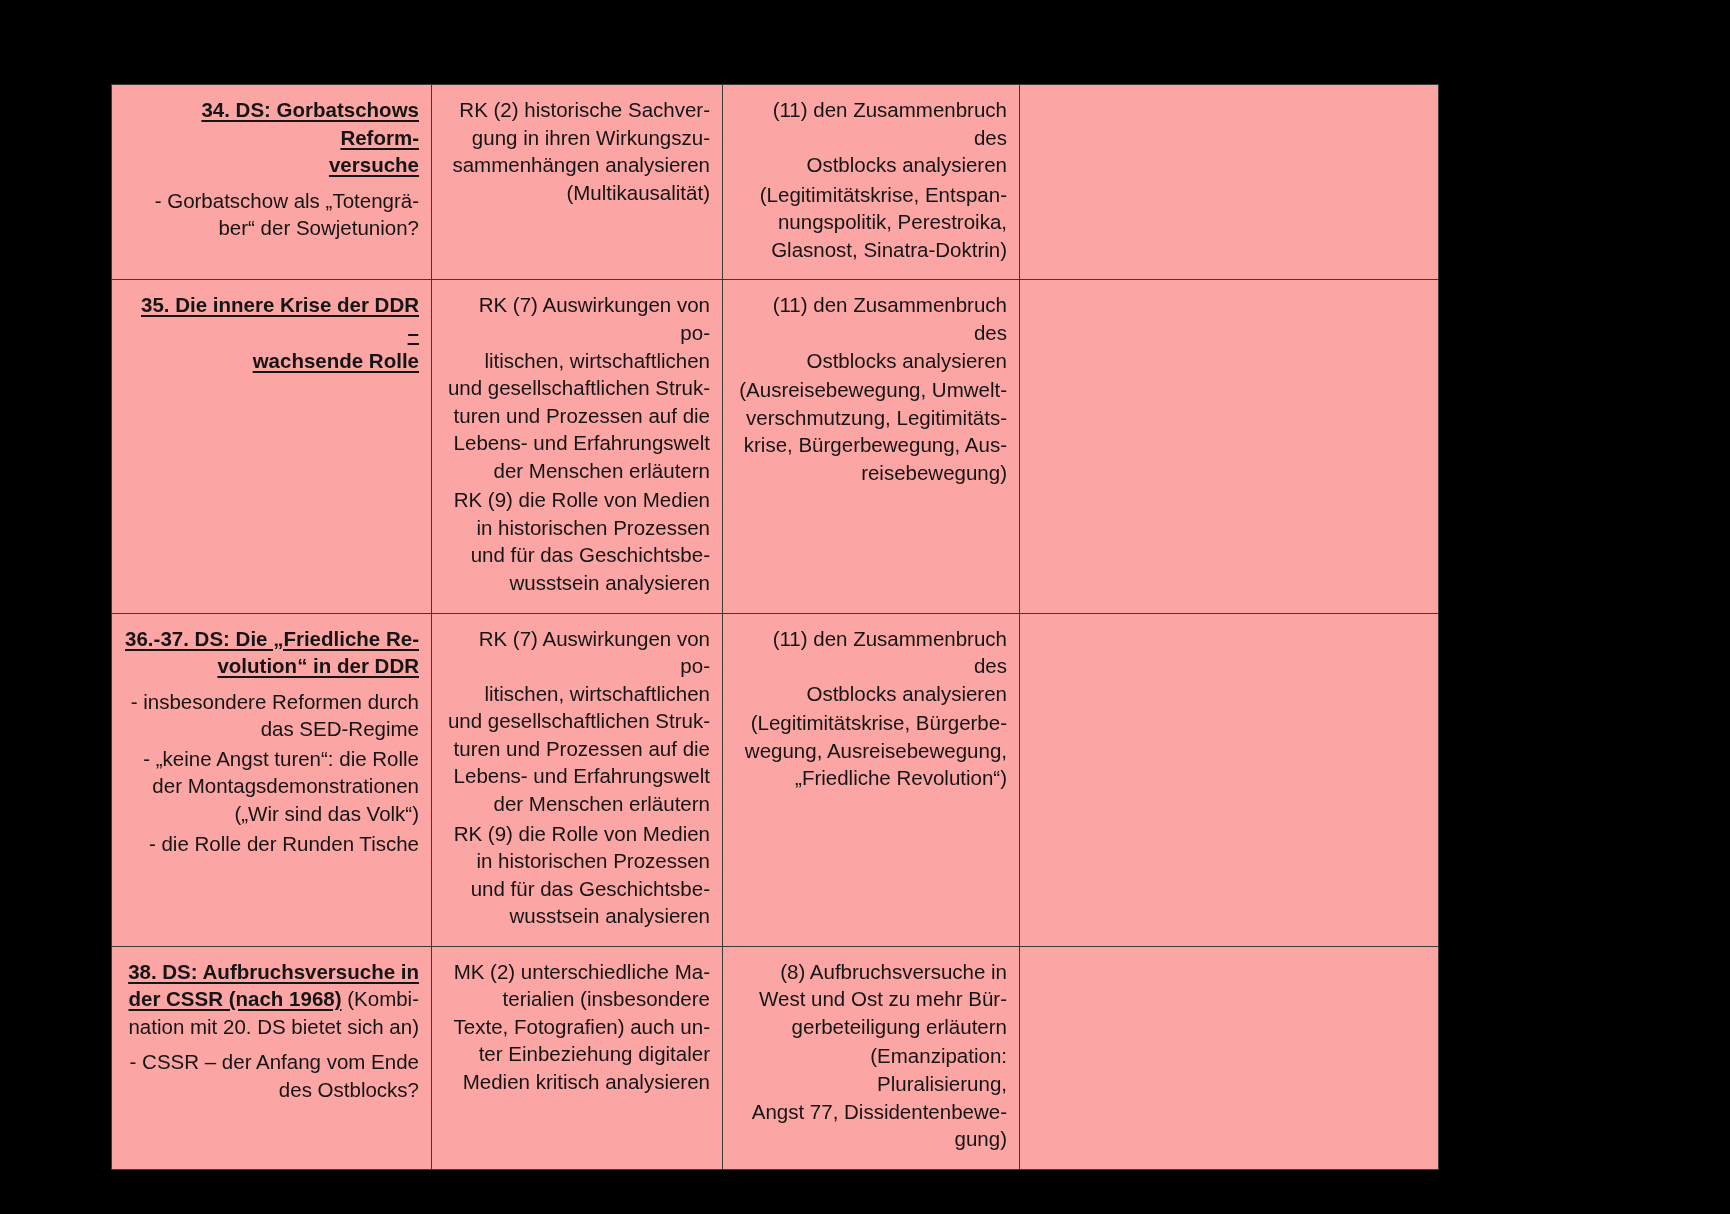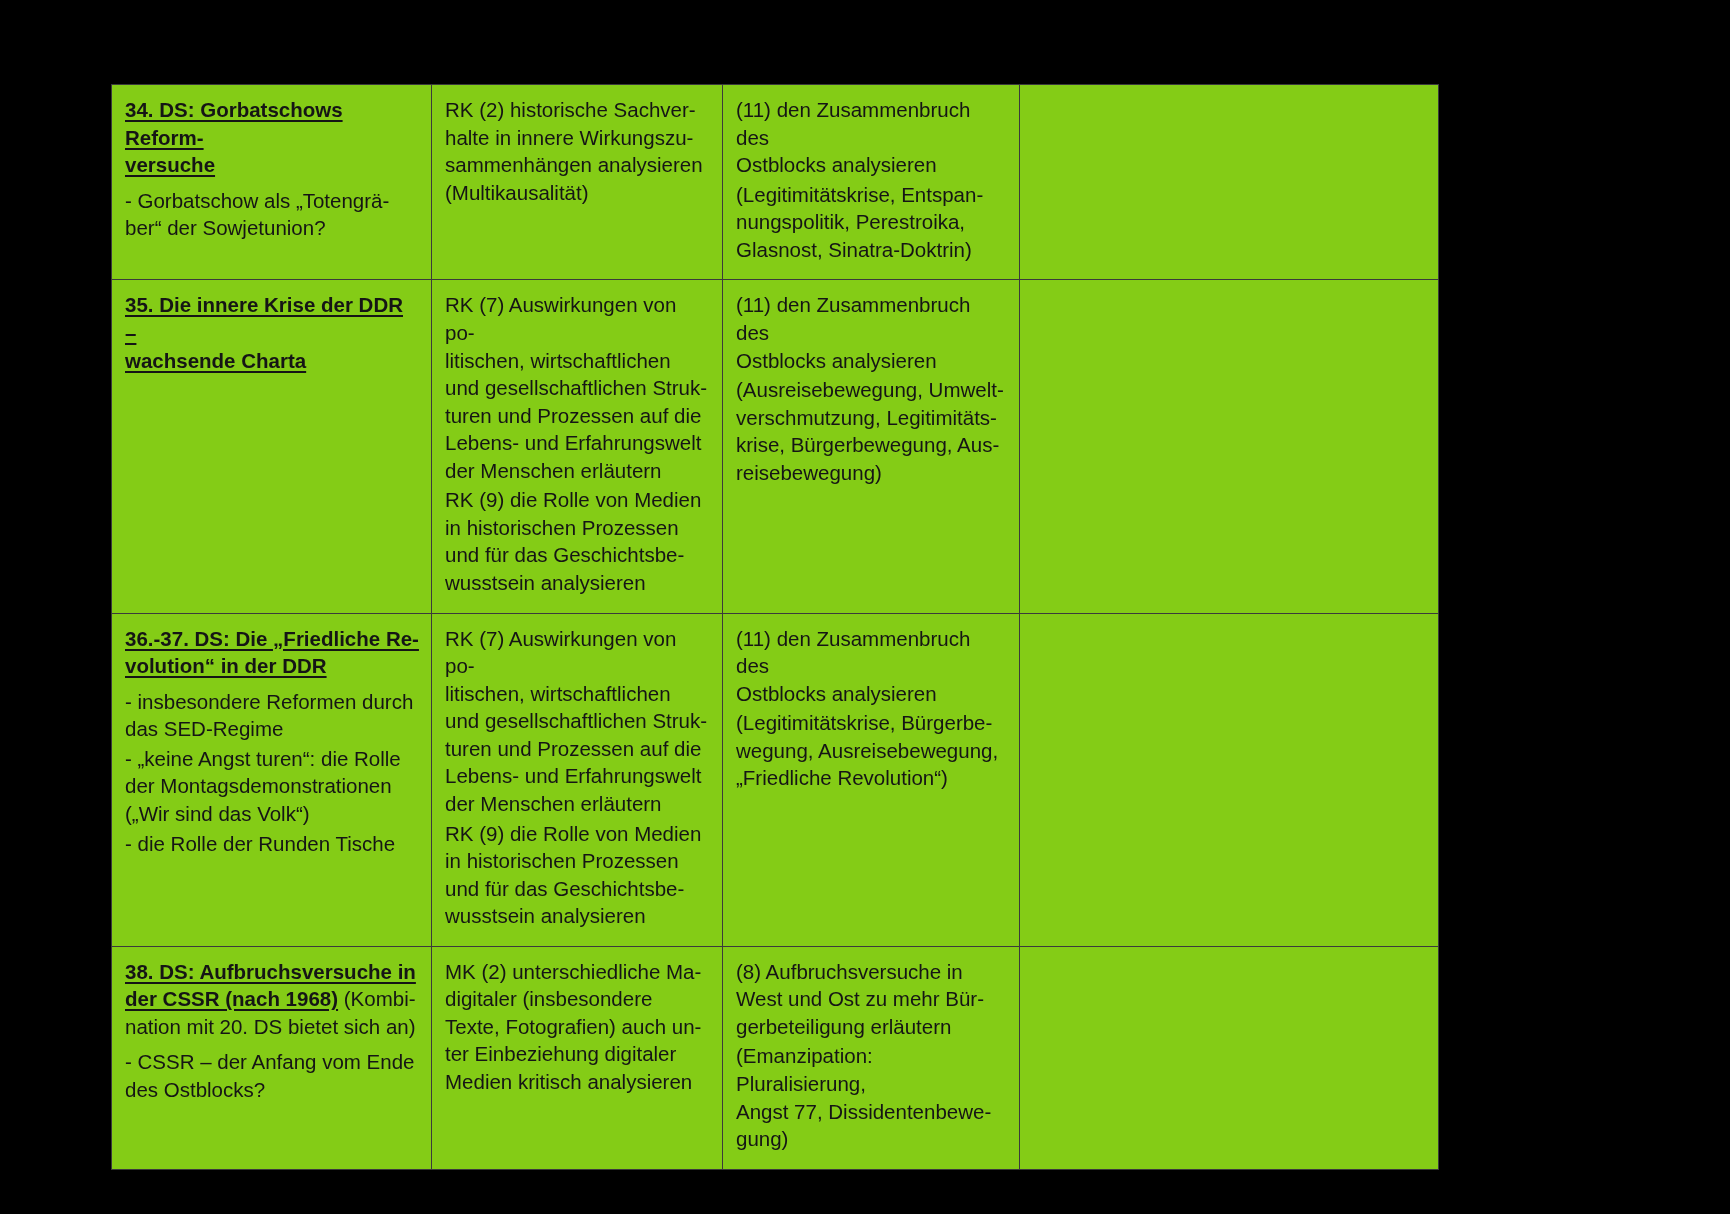--- a/index.html
+++ b/index.html
@@ -32,21 +32,22 @@
     table-layout: fixed;
     background: #ffffff;
   }
   table.curriculum td {
     border: 1px solid #3b3b3b;
     vertical-align: top;
     padding: 11px 12px 14px 13px;
     font-size: 20.5px;
     line-height: 1.345;
     color: #151515;
-    background: #84cc16;
+    background: #fca5a5;
+    text-align: right;
   }
   col.c1 { width: 320px; }
   col.c2 { width: 291px; }
   col.c3 { width: 297px; }
   col.c4 { width: 419px; }
 
   .para {
     margin: 0 0 2px 0;
   }
   .para + .para { margin-top: 0; }
@@ -84,21 +85,21 @@
               <span class="line"><span class="u">versuche</span></span>
             </p>
             <p class="para">
               <span class="line">- Gorbatschow als „Totengrä-</span>
               <span class="line">ber“ der Sowjetunion?</span>
             </p>
           </td>
           <td>
             <p class="para">
               <span class="line">RK (2) historische Sachver-</span>
-              <span class="line">halte in innere Wirkungszu-</span>
+              <span class="line">gung in ihren Wirkungszu-</span>
               <span class="line">sammenhängen analysieren</span>
               <span class="line">(Multikausalität)</span>
             </p>
           </td>
           <td>
             <p class="para">
               <span class="line">(11) den Zusammenbruch des</span>
               <span class="line">Ostblocks analysieren</span>
             </p>
             <p class="para">
@@ -107,21 +108,21 @@
               <span class="line">Glasnost, Sinatra-Doktrin)</span>
             </p>
           </td>
           <td></td>
         </tr>
 
         <tr>
           <td>
             <p class="hdr">
               <span class="line"><span class="u">35. Die innere Krise der DDR –</span></span>
-              <span class="line"><span class="u">wachsende Charta</span></span>
+              <span class="line"><span class="u">wachsende Rolle</span></span>
             </p>
           </td>
           <td>
             <p class="para">
               <span class="line">RK (7) Auswirkungen von po-</span>
               <span class="line">litischen, wirtschaftlichen</span>
               <span class="line">und gesellschaftlichen Struk-</span>
               <span class="line">turen und Prozessen auf die</span>
               <span class="line">Lebens- und Erfahrungswelt</span>
               <span class="line">der Menschen erläutern</span>
@@ -205,21 +206,21 @@
               <span class="line ital">nation mit 20. DS bietet sich an)</span>
             </p>
             <p class="para">
               <span class="line">- CSSR – der Anfang vom Ende</span>
               <span class="line">des Ostblocks?</span>
             </p>
           </td>
           <td>
             <p class="para">
               <span class="line">MK (2) unterschiedliche Ma-</span>
-              <span class="line">digitaler (insbesondere</span>
+              <span class="line">terialien (insbesondere</span>
               <span class="line">Texte, Fotografien) auch un-</span>
               <span class="line">ter Einbeziehung digitaler</span>
               <span class="line">Medien kritisch analysieren</span>
             </p>
           </td>
           <td>
             <p class="para">
               <span class="line">(8) Aufbruchsversuche in</span>
               <span class="line">West und Ost zu mehr Bür-</span>
               <span class="line">gerbeteiligung erläutern</span>

